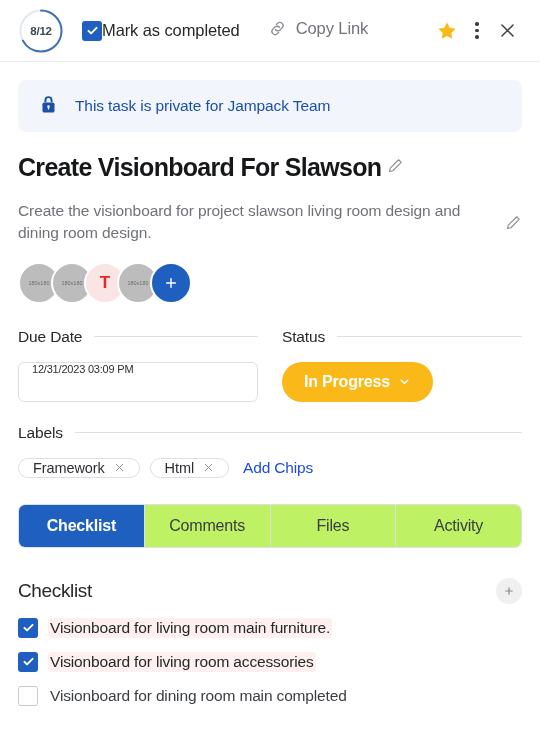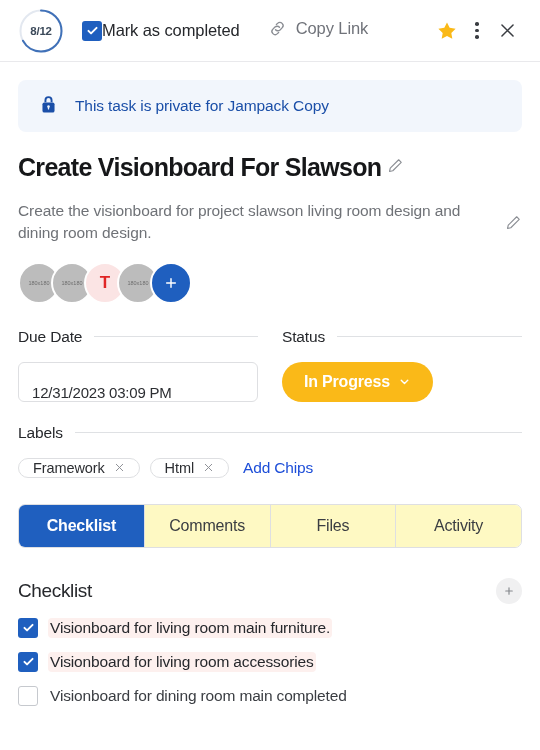--- a/index.html
+++ b/index.html
@@ -186,23 +186,23 @@
     flex: 1 1 auto;
     height: 1px;
     background: #dfe1e4;
   }
   .date-input {
     margin-top: 16px;
     height: 40px;
     border: 1px solid #dedfe2;
     border-radius: 6px;
     display: flex;
-    align-items: flex-end;
+    align-items: flex-start;
     padding: 0 13px;
-    font-size: 15px;
+    font-size: 11px;
     color: #2c2e32;
     background: #fff;
     letter-spacing: -0.2px;
     max-width: 242px;
     cursor: text;
   }
   .status-badge {
     margin-top: 16px;
     height: 40px;
     background: #fab918;
@@ -258,21 +258,21 @@
     height: 44px;
   }
   .tab {
     flex: 1 1 0;
     display: flex;
     align-items: center;
     justify-content: center;
     font-size: 16px;
     color: #3a3d42;
     border-left: 1px solid #dedfe2;
-    background: #fef9c3;
+    background: #bef264;
     cursor: pointer;
     letter-spacing: -0.2px;
   }
   .tab:first-child { border-left: none; }
   .tab.active {
     background: #1f5fbf;
     color: #ffffff;
     font-weight: 700;
   }
 
@@ -372,21 +372,21 @@
 
 <div class="banner">
   <span>
     <svg width="21" height="21" viewBox="0 0 24 24" fill="#1b4fa8">
       <path d="M12 2.5a4.6 4.6 0 0 0-4.6 4.6V9.5h2.2V7.1a2.4 2.4 0 1 1 4.8 0V9.5h2.2V7.1A4.6 4.6 0 0 0 12 2.5z"></path>
       <rect x="5.1" y="9.6" width="13.8" height="11.5" rx="2.1"></rect>
       <circle cx="12" cy="14.3" r="1.45" fill="#f2f6fc"></circle>
       <rect x="11.25" y="14.3" width="1.5" height="3.4" rx="0.7" fill="#f2f6fc"></rect>
     </svg>
   </span>
-  <span class="banner-text">This task is private for Jampack Copy</span>
+  <span class="banner-text">This task is private for Jampack Team</span>
 </div>
 
 <div class="title-row">
   <span class="page-title">Create Visionboard For Slawson</span>
   <span>
     <svg width="17" height="17" viewBox="0 0 24 24" fill="none" stroke="#8b8e94" stroke-width="1.6" stroke-linecap="round" stroke-linejoin="round">
       <path d="M16.5 3.9l3.6 3.6L8.2 19.4l-4.6 1 1-4.6z"></path>
     </svg>
   </span>
 </div>

